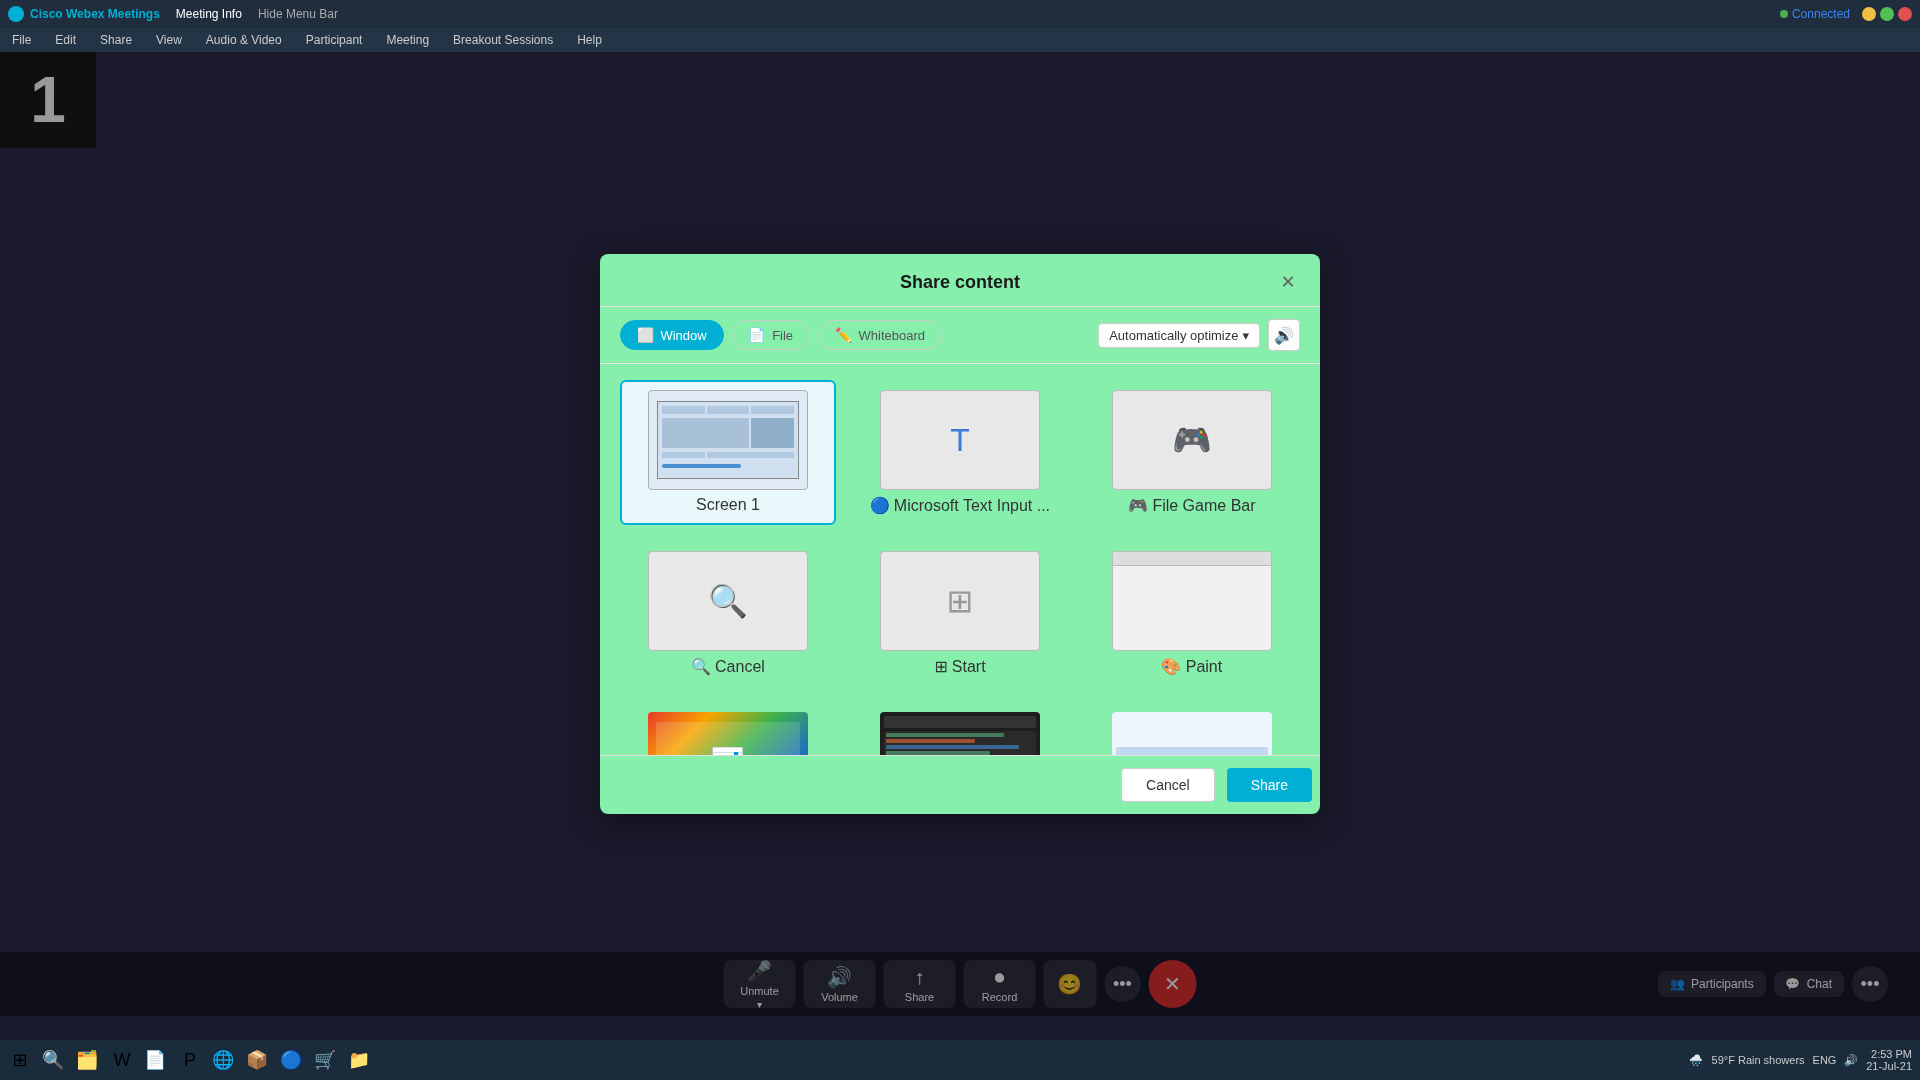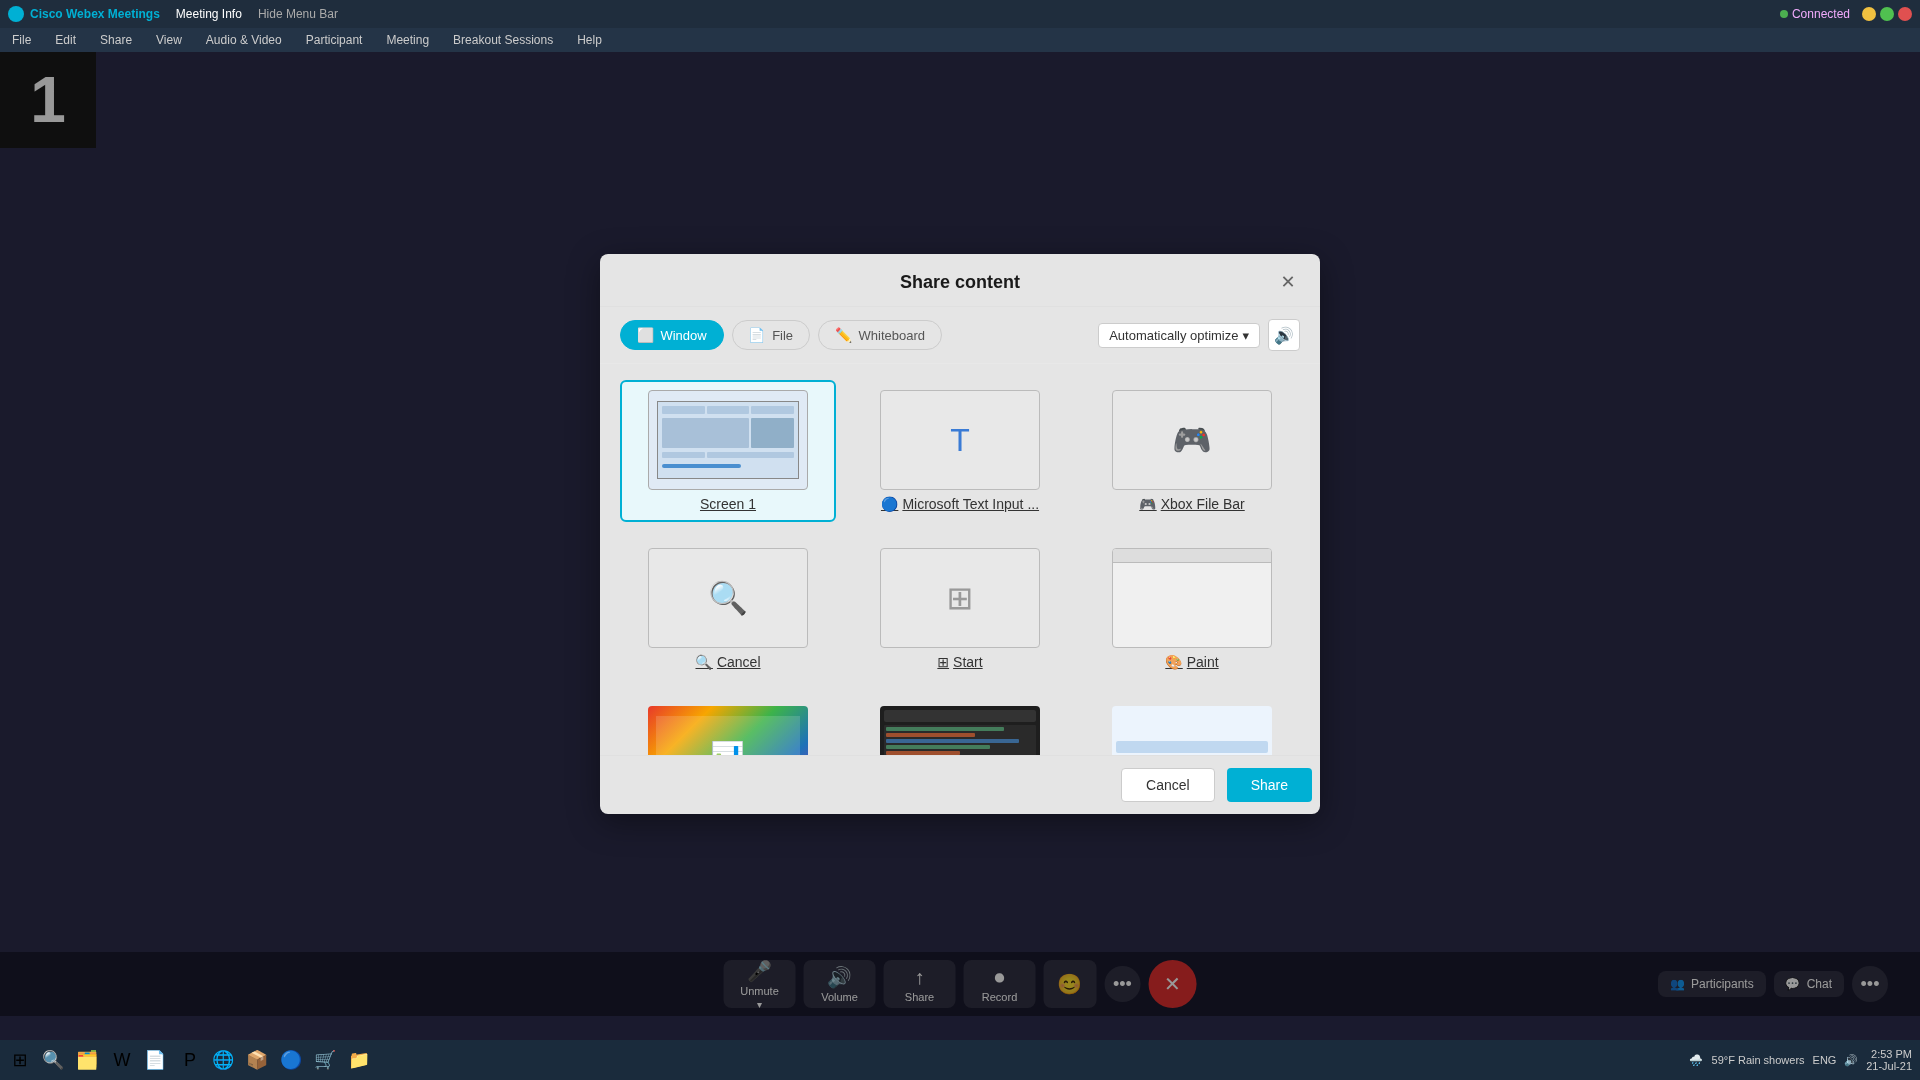--- a/index.html
+++ b/index.html
@@ -46,21 +46,21 @@
     }
     .title-bar-right {
       display: flex;
       align-items: center;
       gap: 12px;
     }
     .connected-badge {
       display: flex;
       align-items: center;
       gap: 4px;
-      color: #f0abfc;
+      color: #3b82f6;
       font-size: 12px;
     }
     .connected-dot {
       width: 8px;
       height: 8px;
       background: #4caf50;
       border-radius: 50%;
     }
     .window-controls {
       display: flex;
@@ -134,21 +134,21 @@
       bottom: 0;
       background: rgba(0,0,0,0.4);
       display: flex;
       align-items: center;
       justify-content: center;
       z-index: 50;
     }
 
     
     .dialog {
-      background: #e5e5e5;
+      background: #86efac;
       border-radius: 8px;
       width: 720px;
       max-height: 560px;
       box-shadow: 0 8px 32px rgba(0,0,0,0.4);
       display: flex;
       flex-direction: column;
       overflow: hidden;
     }
     .dialog-header {
       display: flex;
@@ -338,27 +338,26 @@
       flex-wrap: wrap;
       gap: 3px;
     }
     .thumb-explorer-icon {
       width: 18px;
       height: 16px;
       background: #4a8fd0;
       border-radius: 1px;
     }
     .window-label {
-      font-size: 14px;
+      font-size: 16px;
       color: #333;
       text-align: center;
       display: flex;
       align-items: flex-end;
       gap: 4px;
-      text-decoration: underline;
     }
 
     
     .dialog-footer {
       padding: 12px 8px;
       border-top: 1px solid #e0e0e0;
       display: flex;
       justify-content: flex-end;
       gap: 12px;
     }
@@ -627,21 +626,21 @@
               <span>Microsoft Text Input ...</span>
             </div>
           </div>
 
           <div class="window-item">
             <div class="window-thumb thumb-generic">
               <span style="font-size:32px;color:#107c10;">🎮</span>
             </div>
             <div class="window-label">
               <span>🎮</span>
-              <span>Xbox File Bar</span>
+              <span>File Game Bar</span>
             </div>
           </div>
 
           <div class="window-item">
             <div class="window-thumb thumb-generic">
               <span style="font-size:32px;color:#555;">🔍</span>
             </div>
             <div class="window-label">
               <span>🔍</span>
               <span>Cancel</span>

